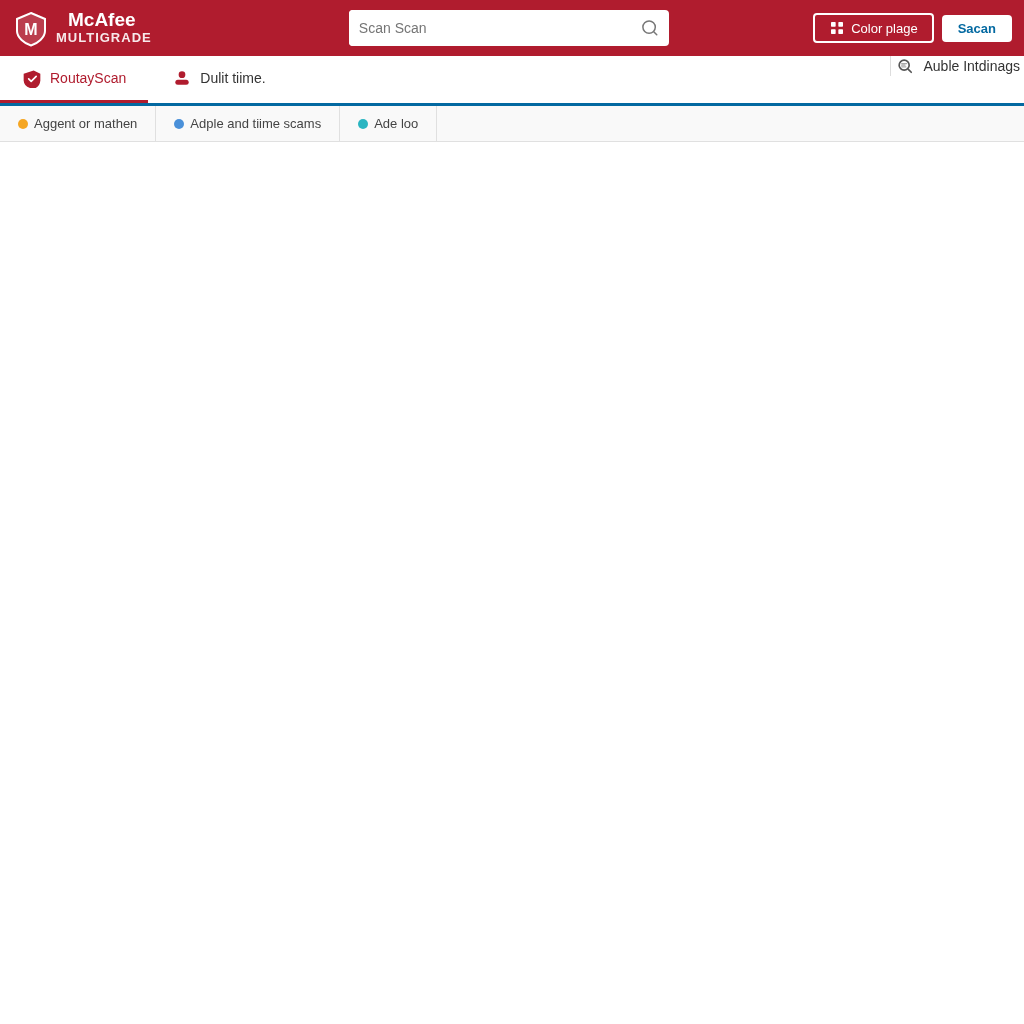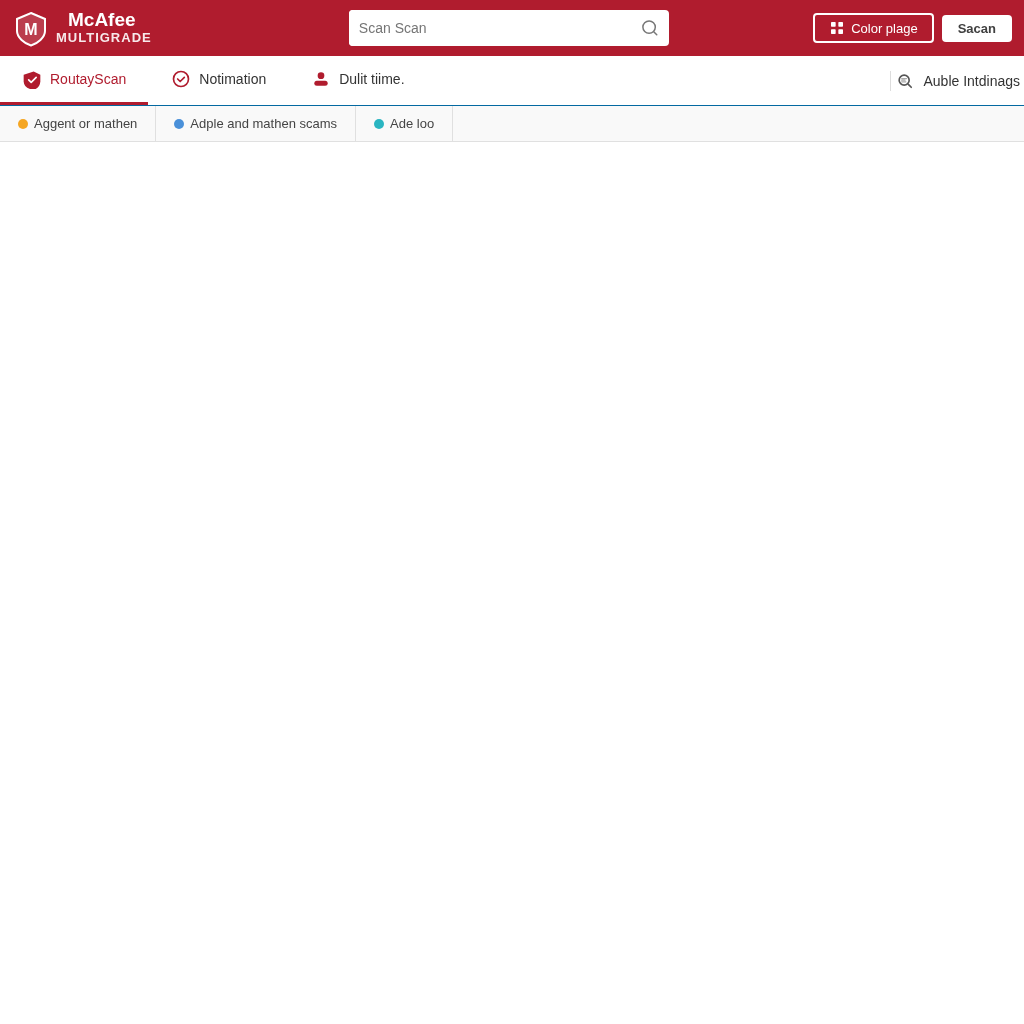--- a/index.html
+++ b/index.html
@@ -94,34 +94,34 @@
       font-size: 13px;
       cursor: pointer;
       display: flex;
       align-items: center;
       gap: 6px;
     }
 
     .sacan-btn {
       background: #fff;
       border: none;
-      color: #404040;
+      color: #0369a1;
       padding: 6px 16px;
       border-radius: 4px;
       font-size: 13px;
       cursor: pointer;
       font-weight: 600;
     }
 
     
     .tab-nav {
       background: #fff;
-      border-bottom: 1px solid #0369a1;
-      display: flex;
-      align-items: center;
+      border-bottom: 3px solid #0369a1;
+      display: flex;
+      align-items: flex-start;
       height: 50px;
     }
 
     .tab-item {
       display: flex;
       align-items: center;
       gap: 8px;
       padding: 0 22px;
       cursor: pointer;
       font-size: 14px;
@@ -263,27 +263,20 @@
   <div class="tab-item active">
     <svg width="20" height="20" viewBox="0 0 24 24" fill="none">
       <path d="M12 2L20 6v8c0 5-4 9-8 10C4 23 0 19 0 14V6z" transform="translate(2,1)" fill="#b01c2e"></path>
       <path d="M6 12l3 3 6-6" stroke="#fff" stroke-width="2" stroke-linecap="round" stroke-linejoin="round" transform="translate(2,1)"></path>
     </svg>
     <span>RoutayScan</span>
   </div>
 
   <div class="tab-separator"></div>
 
-  <div class="tab-item">
-    <svg width="20" height="20" viewBox="0 0 24 24" fill="none">
-      <circle cx="12" cy="12" r="9" stroke="#b01c2e" stroke-width="2"></circle>
-      <path d="M8 12l3 3 5-5" stroke="#b01c2e" stroke-width="2" stroke-linecap="round" stroke-linejoin="round"></path>
-    </svg>
-    <span>Notimation</span>
-  </div>
 
   <div class="tab-separator"></div>
 
   <div class="tab-item">
     <svg width="20" height="20" viewBox="0 0 24 24" fill="none">
       <circle cx="12" cy="8" r="4" fill="#b01c2e"></circle>
       <rect x="4" y="14" width="16" height="6" rx="3" fill="#b01c2e"></rect>
     </svg>
     <span>Dulit tiime.</span>
   </div>
@@ -298,21 +291,21 @@
   </div>
 </div>
 
 <div class="sub-nav">
   <div class="sub-nav-item">
     <div class="sub-nav-dot dot-yellow"></div>
     <span>Aggent or mathen</span>
   </div>
   <div class="sub-nav-item">
     <div class="sub-nav-dot dot-blue"></div>
-    <span>Adple and mathen scams</span>
+    <span>Adple and tiime scams</span>
   </div>
   <div class="sub-nav-item">
     <div class="sub-nav-dot dot-teal"></div>
     <span>Ade loo</span>
   </div>
 </div>
 
 <div class="main-content">
 </div>
 

